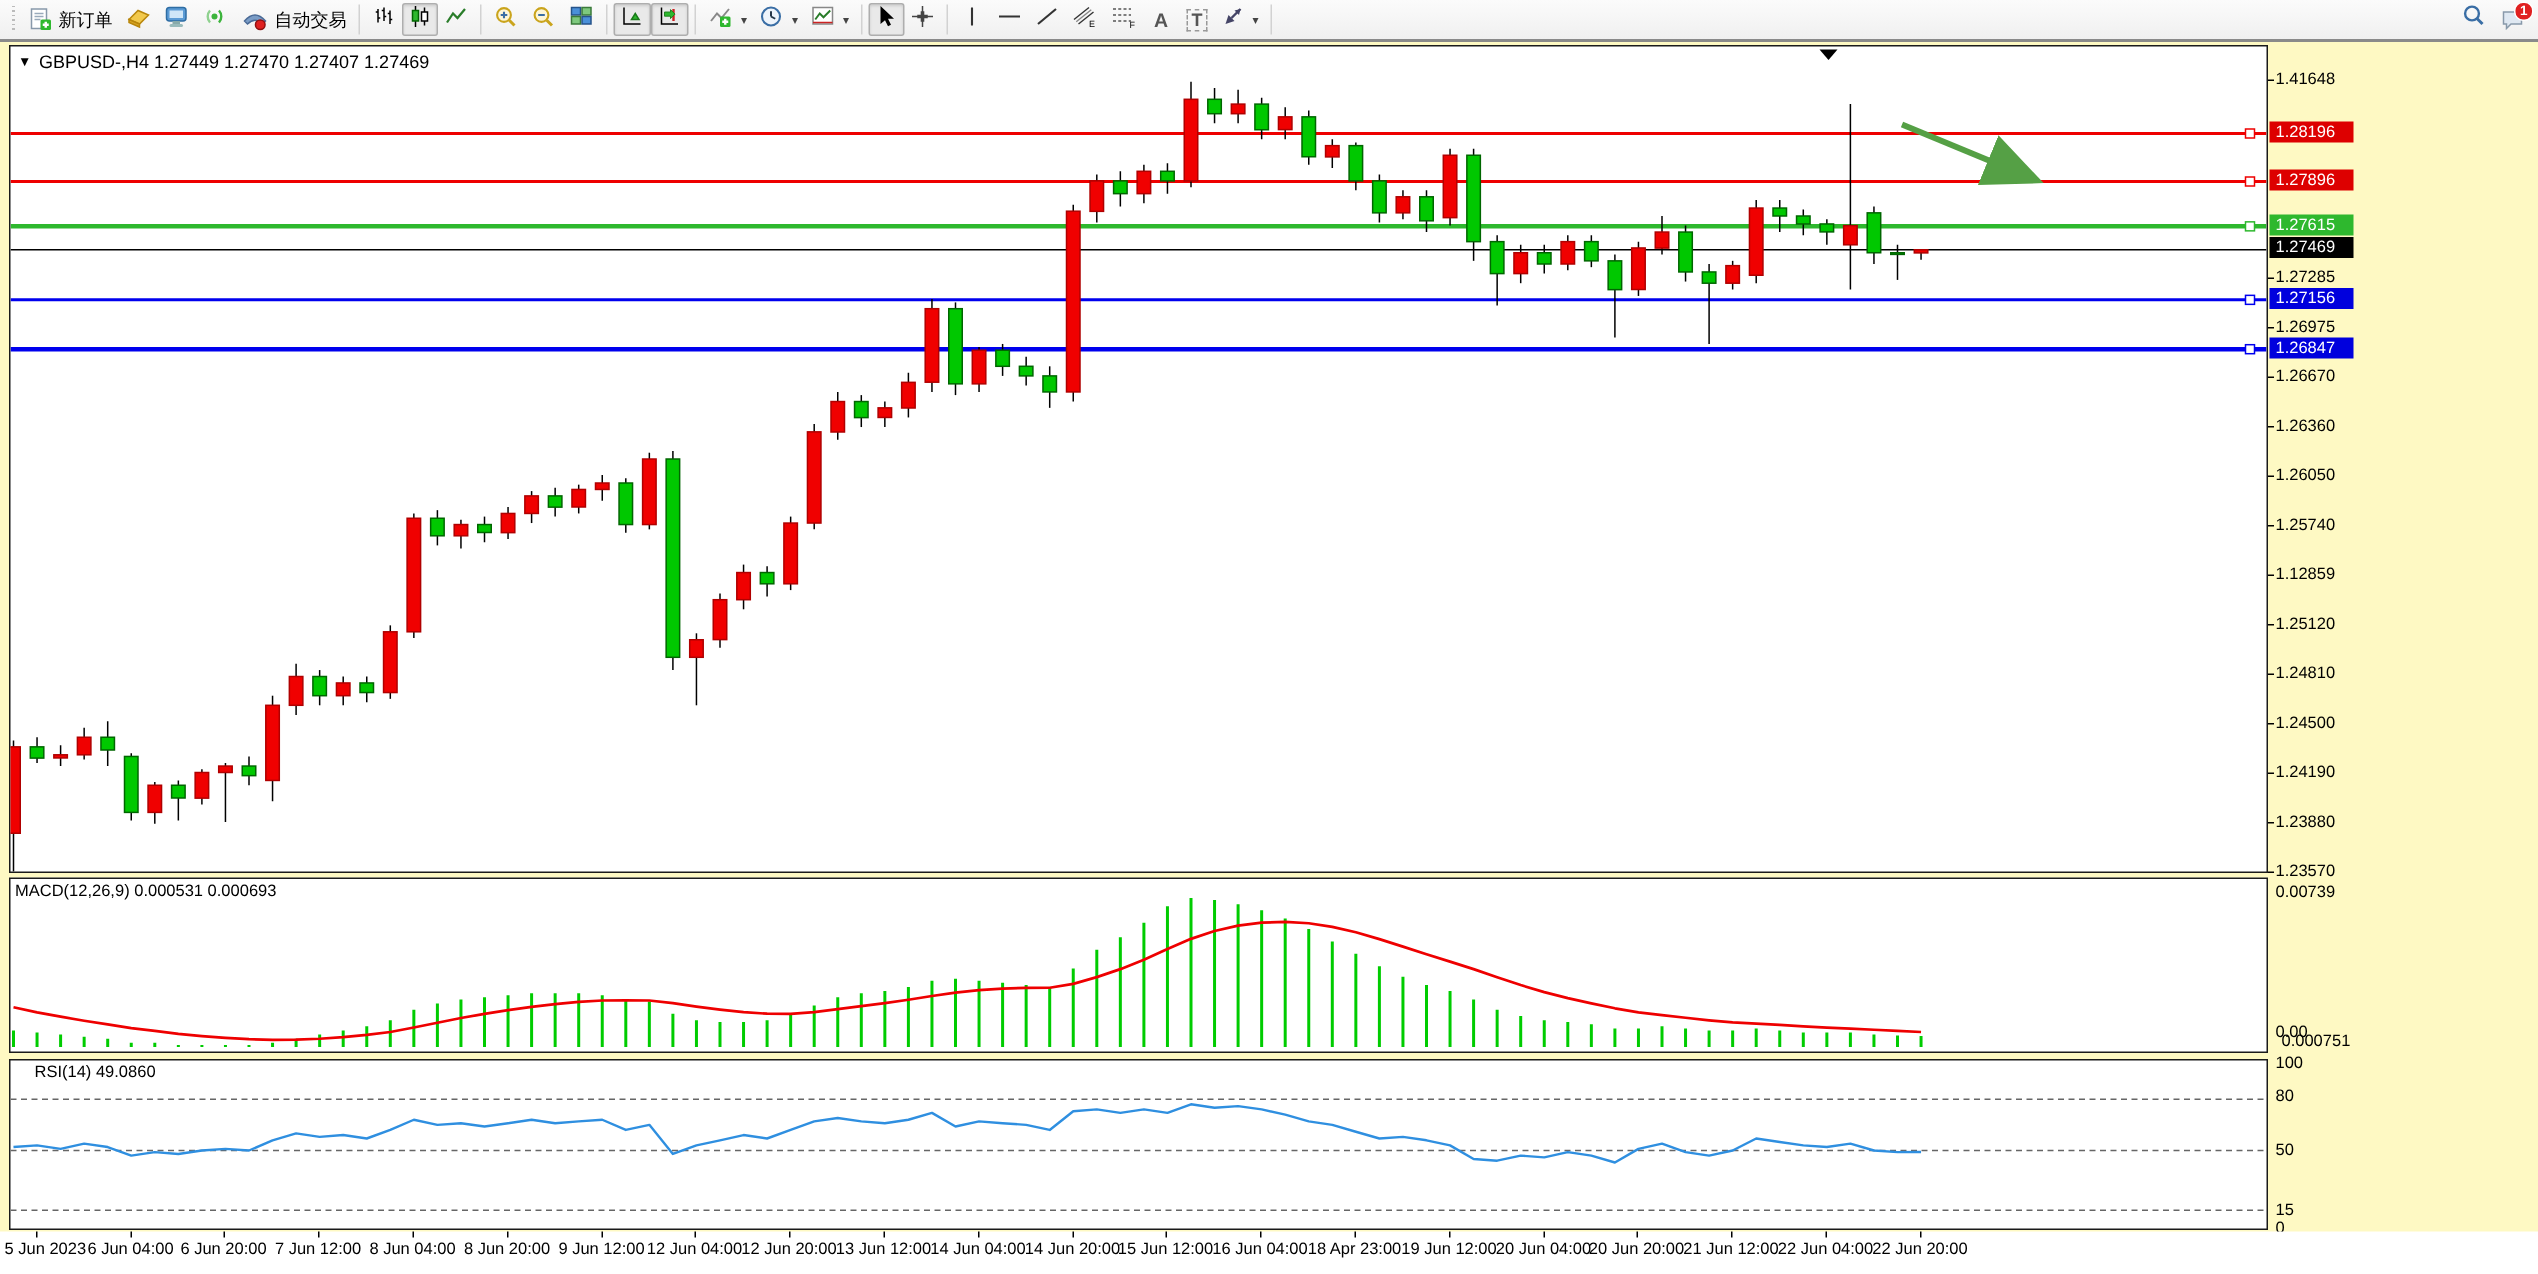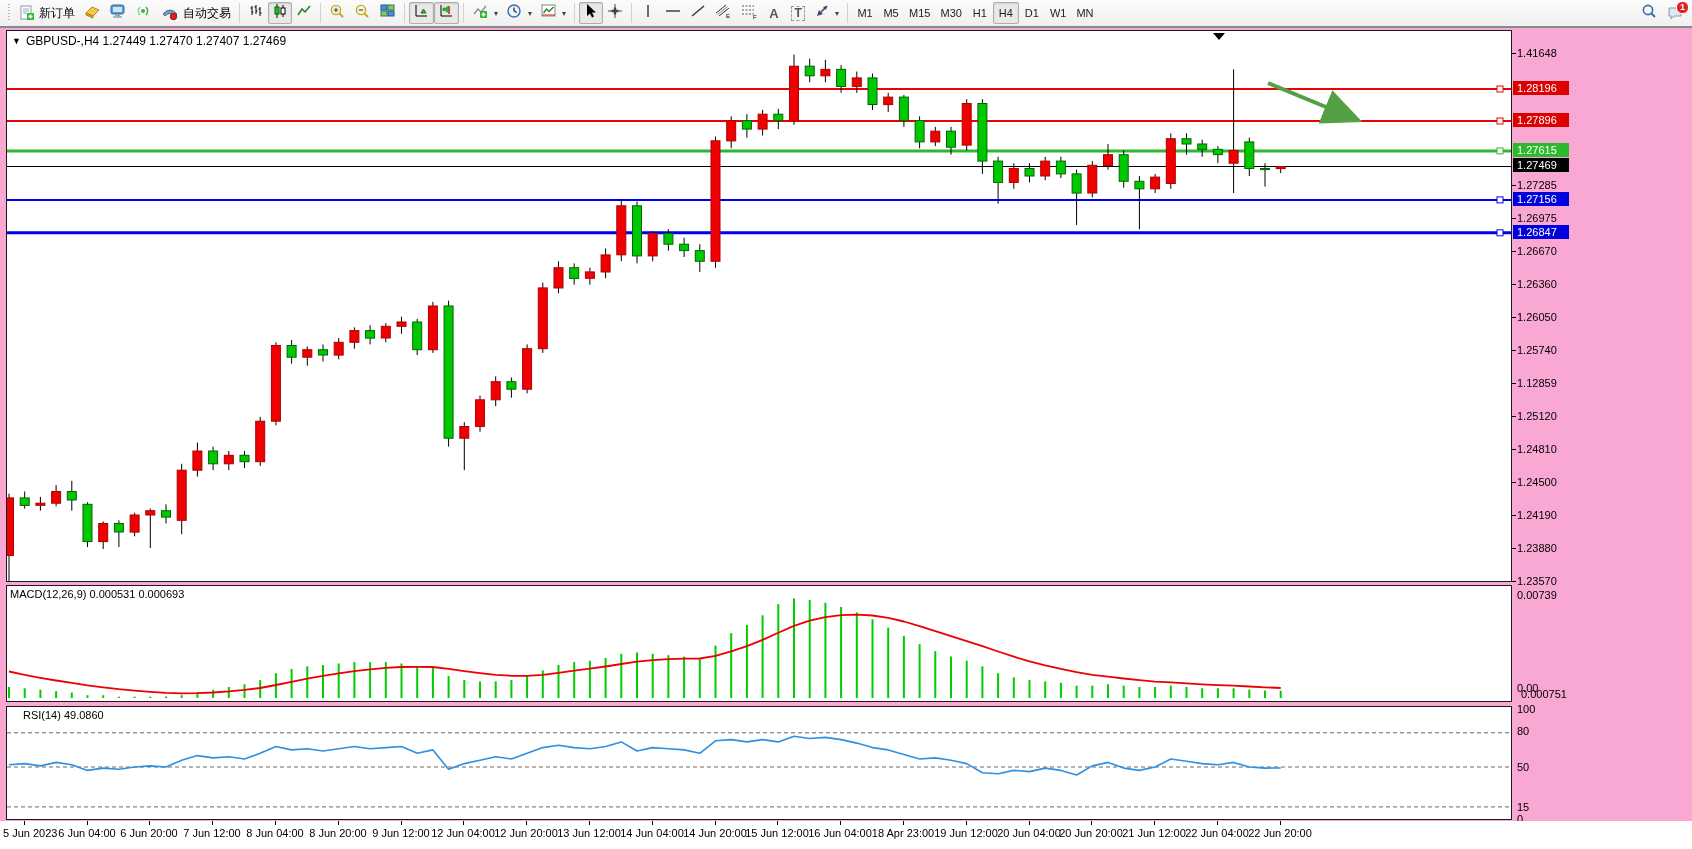--- a/index.html
+++ b/index.html
@@ -1,16 +1,16 @@
 <!DOCTYPE html>
 <html><head>
 <meta charset="utf-8">
 <style>
   html,body{margin:0;padding:0;background:#e8e8e8;font-family:"Liberation Sans",sans-serif;}
-  #app{position:relative;width:1692px;height:849px;background:#f9a8d4;overflow:hidden;}
+  #app{position:relative;width:1692px;height:849px;background:#fef9c3;overflow:hidden;}
   
   #toolbar{position:absolute;left:0;top:0;width:1692px;height:28px;background:linear-gradient(#fbfbfb,#f0f0f0);
     border-bottom:2px solid #8a8a8a;display:flex;align-items:center;box-sizing:border-box;padding:0 4px;}
   .grp{display:flex;align-items:center;height:26px;}
   .grip{width:5px;height:18px;margin:0 3px;background:repeating-linear-gradient(#bbb 0 1px,transparent 1px 3px);
     background-size:2px 100%;background-repeat:repeat-y;background-position:1px 0;}
   .sep{width:1px;height:20px;background:#d2d2d2;margin:0 4px;}
   .tbtn{height:22px;min-width:24px;display:flex;align-items:center;justify-content:center;gap:4px;
     border:1px solid transparent;border-radius:2px;padding:0 3px;box-sizing:border-box;cursor:default;}
   .tbtn.pressed{border-color:#aeaeae;background:#e9e9e9;box-shadow:inset 0 1px 2px rgba(0,0,0,.12);}
@@ -256,31 +256,20 @@
         <span><svg width="16" height="16">
               <polygon points="3,13 9,11 5,7" fill="#446"></polygon>
               <line x1="7" y1="9" x2="13" y2="3" stroke="#446" stroke-width="1.6"></line>
               <polygon points="13,3 9,4 12,7" fill="#446"></polygon>
             </svg></span>
         <span class="caret">▾</span>
       </div>
     </div>
 
     <div class="sep"></div>
-    <div class="grp" id="tf-group">
-        <div class="tbtn tf">M1</div>
-        <div class="tbtn tf">M5</div>
-        <div class="tbtn tf">M15</div>
-        <div class="tbtn tf">M30</div>
-        <div class="tbtn tf">H1</div>
-        <div class="tbtn tf pressed">H4</div>
-        <div class="tbtn tf">D1</div>
-        <div class="tbtn tf">W1</div>
-        <div class="tbtn tf">MN</div>
-      </div>
 
     <div class="spacer"></div>
     <div class="grp">
       <div class="tbtn">
         <span><svg width="18" height="17">
               <circle cx="8" cy="7" r="4.6" fill="none" stroke="#3a6ea5" stroke-width="1.6"></circle>
               <line x1="11.3" y1="10.3" x2="15" y2="14" stroke="#3a6ea5" stroke-width="2"></line>
             </svg></span>
       </div>
       <div class="tbtn">

